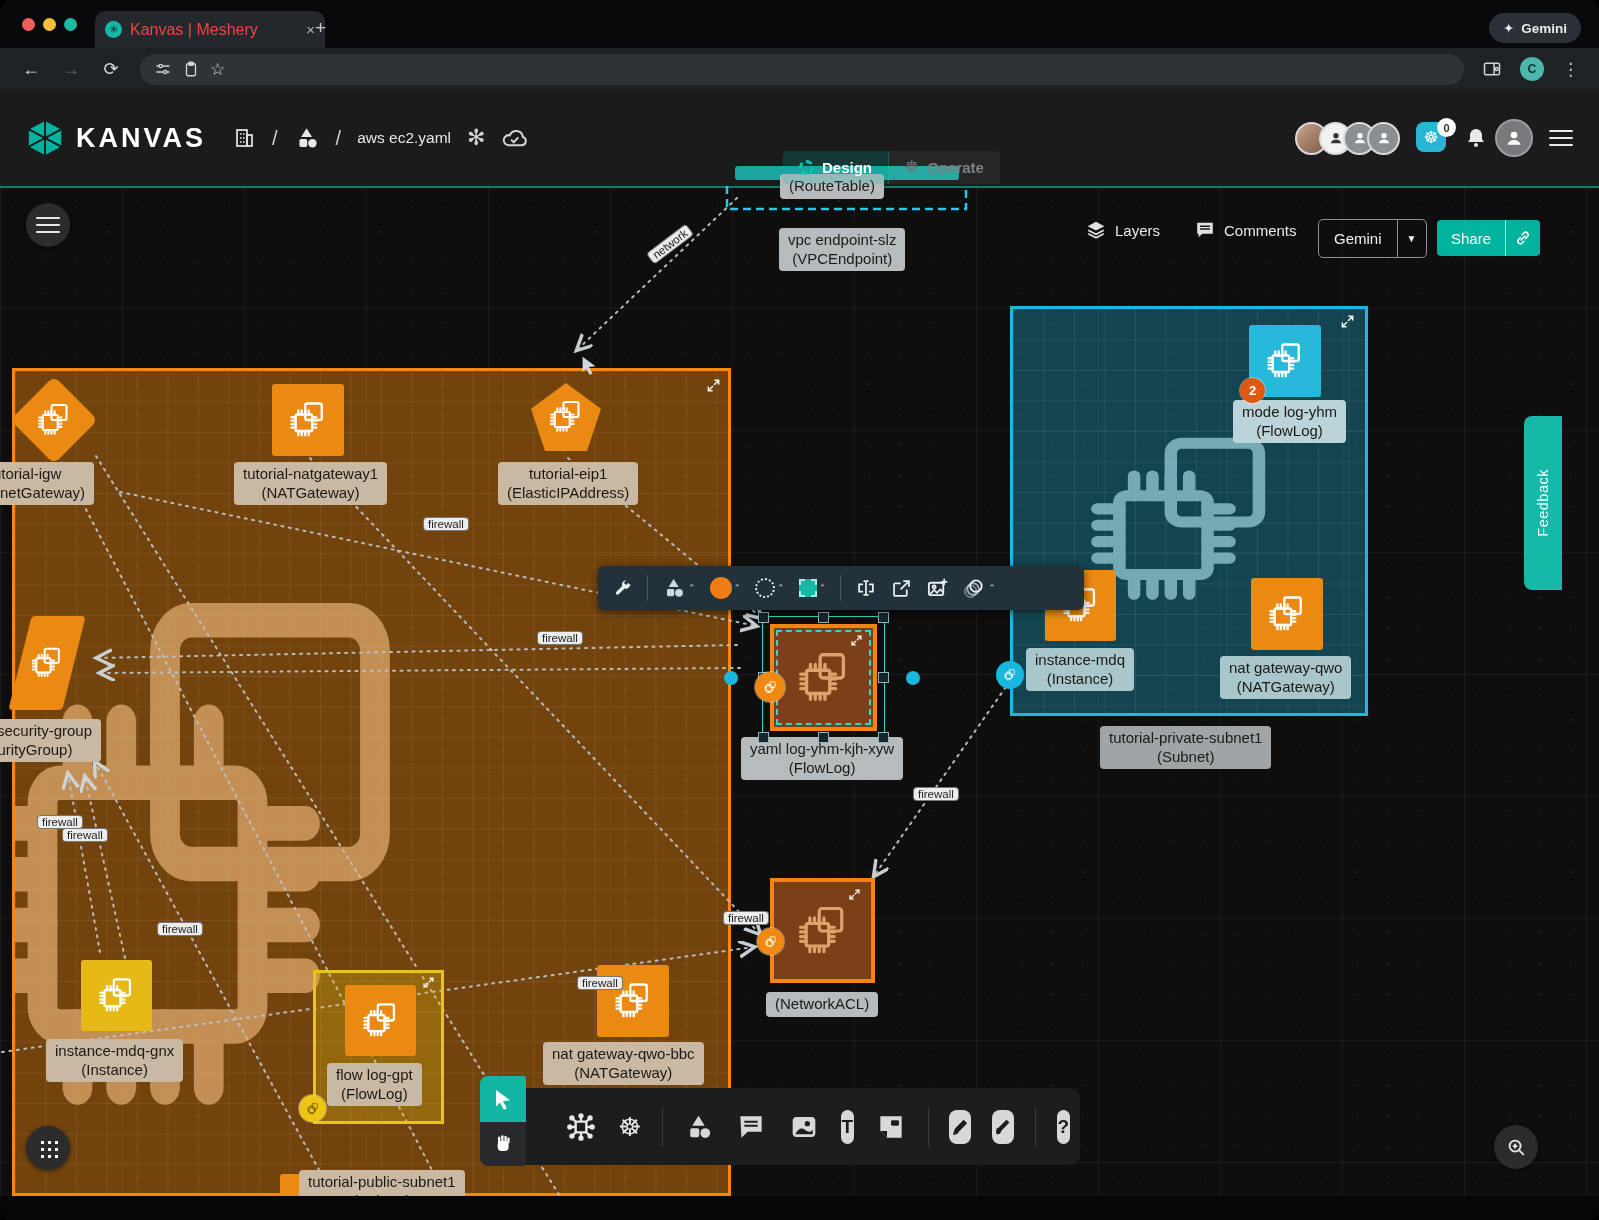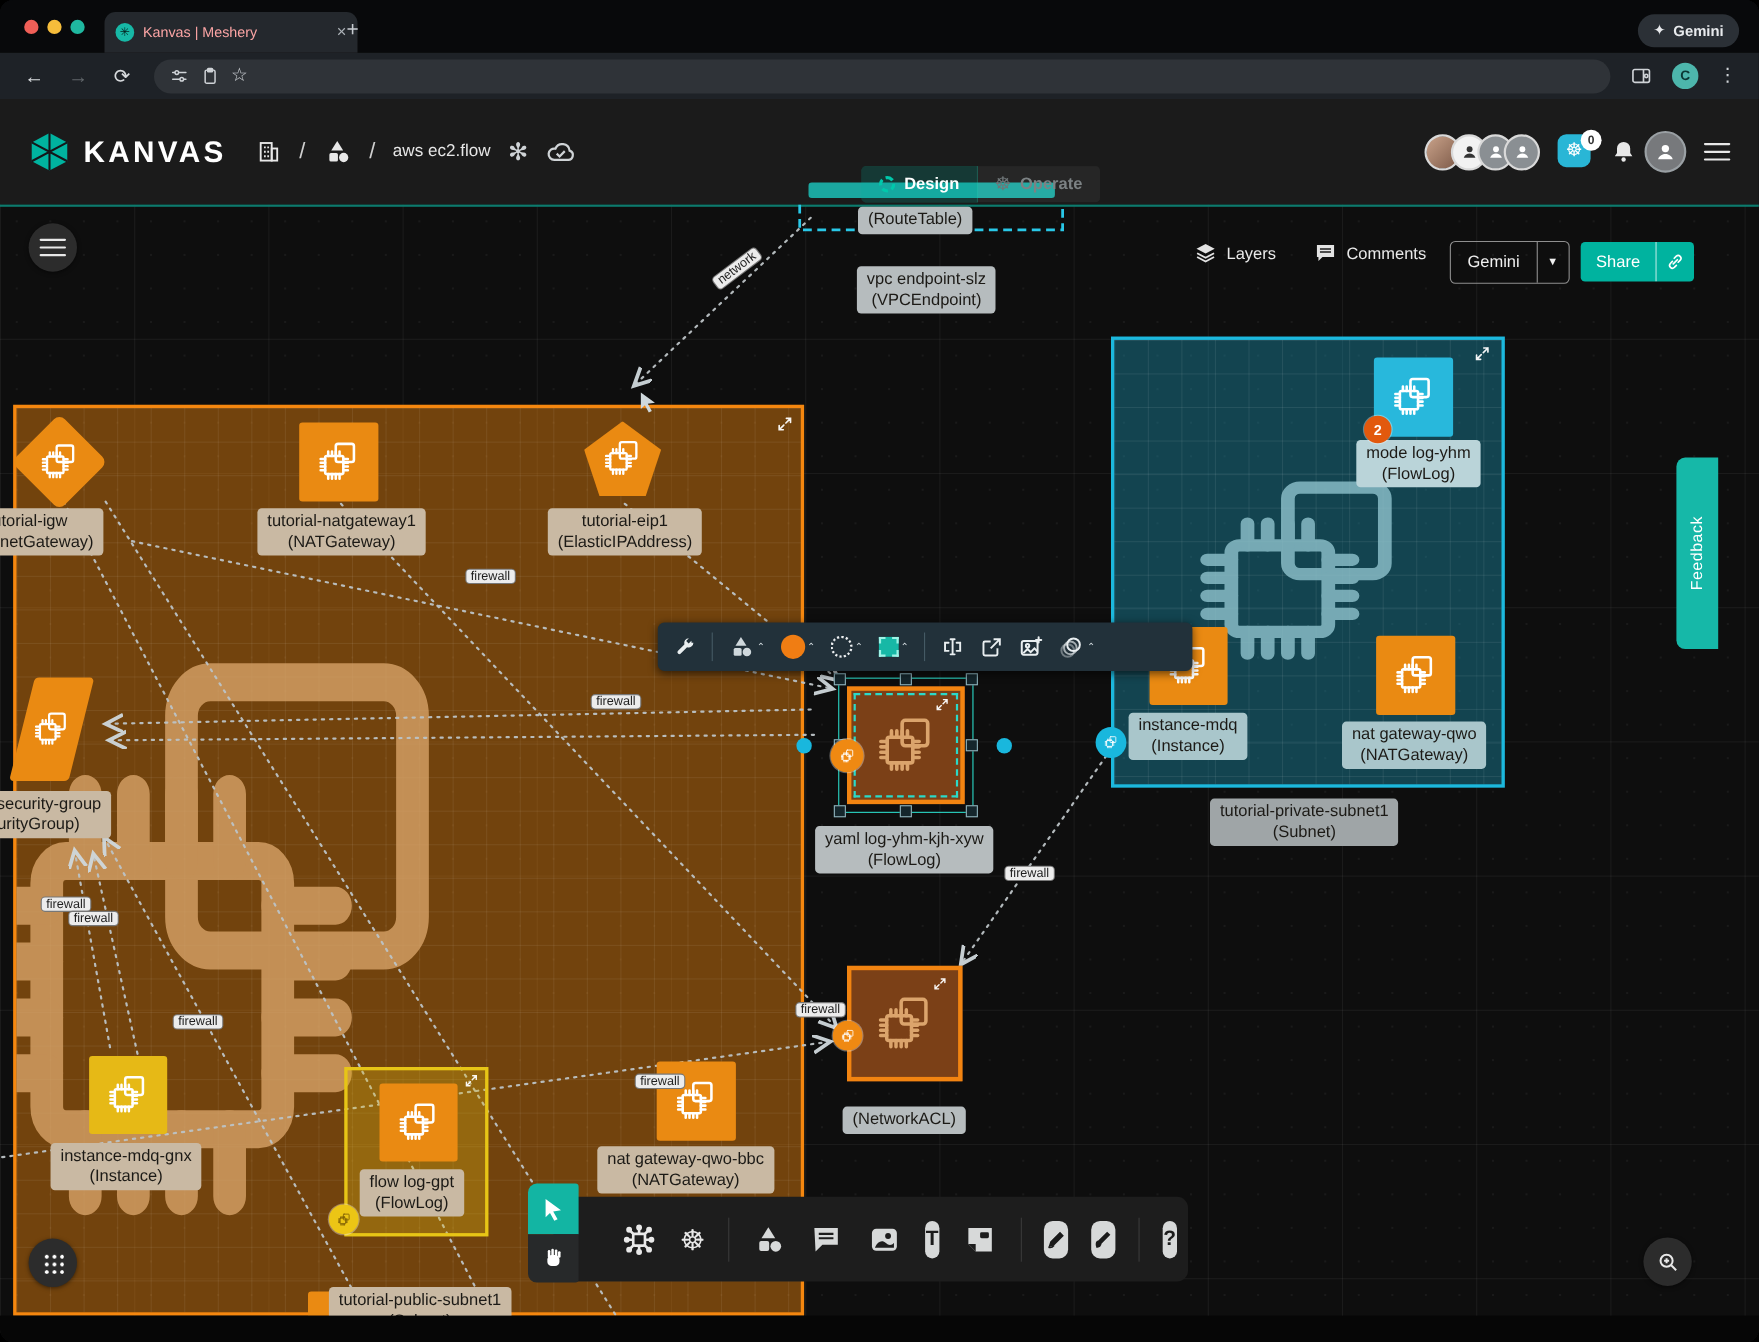--- a/index.html
+++ b/index.html
@@ -7,21 +7,21 @@
   .window{position:relative;width:1599px;height:1220px;overflow:hidden;border-radius:12px;background:#0f1114;}
   .abs{position:absolute;}
   svg{display:block;}
 
   
   .tabstrip{position:absolute;left:0;top:0;width:100%;height:48px;background:#08090b;display:flex;align-items:center;}
   .lights{display:flex;gap:8px;margin-left:22px;}
   .light{width:13px;height:13px;border-radius:50%;}
   .tab{position:absolute;left:95px;top:11px;width:210px;height:37px;background:#24282d;border-radius:10px 10px 0 0;display:flex;align-items:center;padding:0 10px;gap:8px;}
   .favicon{width:17px;height:17px;border-radius:50%;background:#17b8a6;color:#04221f;font-size:11px;display:flex;align-items:center;justify-content:center;font-weight:700;}
-  .tabtitle{color:#fca5a5;font-size:13px;flex:1;white-space:nowrap;overflow:hidden;}
+  .tabtitle{color:#ef4444;font-size:16px;flex:1;white-space:nowrap;overflow:hidden;}
   .tabclose{color:#aeb4b9;font-size:15px;cursor:default;}
   .newtab{position:absolute;left:315px;top:18px;color:#c7ccd1;font-size:19px;line-height:1;}
   .gemini{position:absolute;right:18px;top:13px;height:30px;padding:0 14px;background:#2b3036;border-radius:15px;display:flex;align-items:center;gap:7px;color:#e8eaed;font-size:13.5px;font-weight:600;}
   .navbar{position:absolute;left:0;top:48px;width:100%;height:42px;background:#1e2227;display:flex;align-items:center;gap:18px;padding:0 20px;box-sizing:border-box;}
   .navbtn{color:#d7dadd;font-size:18px;width:22px;text-align:center;}
   .navbtn.dim{color:#5f6569;}
   .urlpill{flex:1;height:31px;background:#2f3338;border-radius:16px;display:flex;align-items:center;gap:10px;padding:0 14px;min-width:0;}
   .url{color:#e2e5e8;font-size:14px;white-space:nowrap;overflow:hidden;flex:1;}
   .pill-ico{color:#cfd3d7;}
   .avatarC{width:24px;height:24px;border-radius:50%;background:#4db6ac;color:#0b3834;font-size:12.5px;font-weight:700;display:flex;align-items:center;justify-content:center;}
@@ -90,21 +90,21 @@
   .sel-dash{position:absolute;inset:2px;border:2px dashed #2bd9c8;pointer-events:none;}
   .selbox{position:absolute;left:763px;top:431px;width:121px;height:121px;outline:1.5px solid #2bd9c8;z-index:5;}
   .hdl{position:absolute;width:11px;height:11px;background:#15262c;border:1.5px solid #8fb3bc;z-index:8;box-sizing:border-box;}
   .port{position:absolute;border-radius:50%;background:#19b7dd;z-index:8;display:flex;align-items:center;justify-content:center;color:#fff;}
   .badge{position:absolute;border-radius:50%;display:flex;align-items:center;justify-content:center;z-index:9;color:#fff;box-shadow:0 0 0 1px rgba(255,255,255,.35);font-weight:700;}
   .rsz{position:absolute;color:#fff;z-index:9;opacity:.95;}
 
   
   .chip-label{position:absolute;font-size:15px;line-height:1.24;text-align:center;color:#1c1a16;padding:3px 9px;border-radius:4px;white-space:nowrap;z-index:7;}
   .beige{background:#c9b9a3;}
-  .grey{background:#b6bcbe;margin-top:14px;}
+  .grey{background:#b6bcbe;}
   .bluegrey{background:#a9c6cb;}
   .dimgrey{background:#9fa5a7;}
   .lightteal{background:#bad4d9;}
   .edge-chip{position:absolute;font-size:11.5px;color:#1f1f1f;background:#ececec;padding:0 4px;border-radius:3px;box-shadow:0 0 0 1px #777;white-space:nowrap;z-index:9;}
 
   
   .ctxbar{position:absolute;left:598px;top:380px;width:486px;height:44px;background:#22313a;border-radius:6px;display:flex;align-items:center;gap:14px;padding:0 14px;box-sizing:border-box;z-index:20;box-shadow:0 2px 8px rgba(0,0,0,.55);color:#e9eef0;}
   .ctxsep{width:1px;height:26px;background:#455a64;}
   .chev{font-size:9px;color:#cfd8dc;margin-left:2px;}
   .dot-orange{width:22px;height:22px;border-radius:50%;background:#f07d13;}
@@ -342,21 +342,21 @@
     </div>
     <div class="crumbs">
       <svg width="24" height="24">
           <use href="#i-building"></use>
         </svg>
       <span class="slash">/</span>
       <svg width="26" height="26">
           <use href="#i-shapes"></use>
         </svg>
       <span class="slash">/</span>
-      <span class="fname">aws ec2.flow</span>
+      <span class="fname">aws ec2.yaml</span>
       <span style="font-size:22px;color:#cfd3d6">✻</span>
       <svg width="27" height="27" style="color:#cfd3d6">
           <use href="#i-cloud"></use>
         </svg>
     </div>
     <div class="hdr-right">
       <div class="avstack">
         <span class="av" style="background:linear-gradient(135deg,#c9a28a,#7d5a48)"></span>
         <span class="av" style="background:#f2f2f2;color:#333">
             <svg width="16" height="16">

